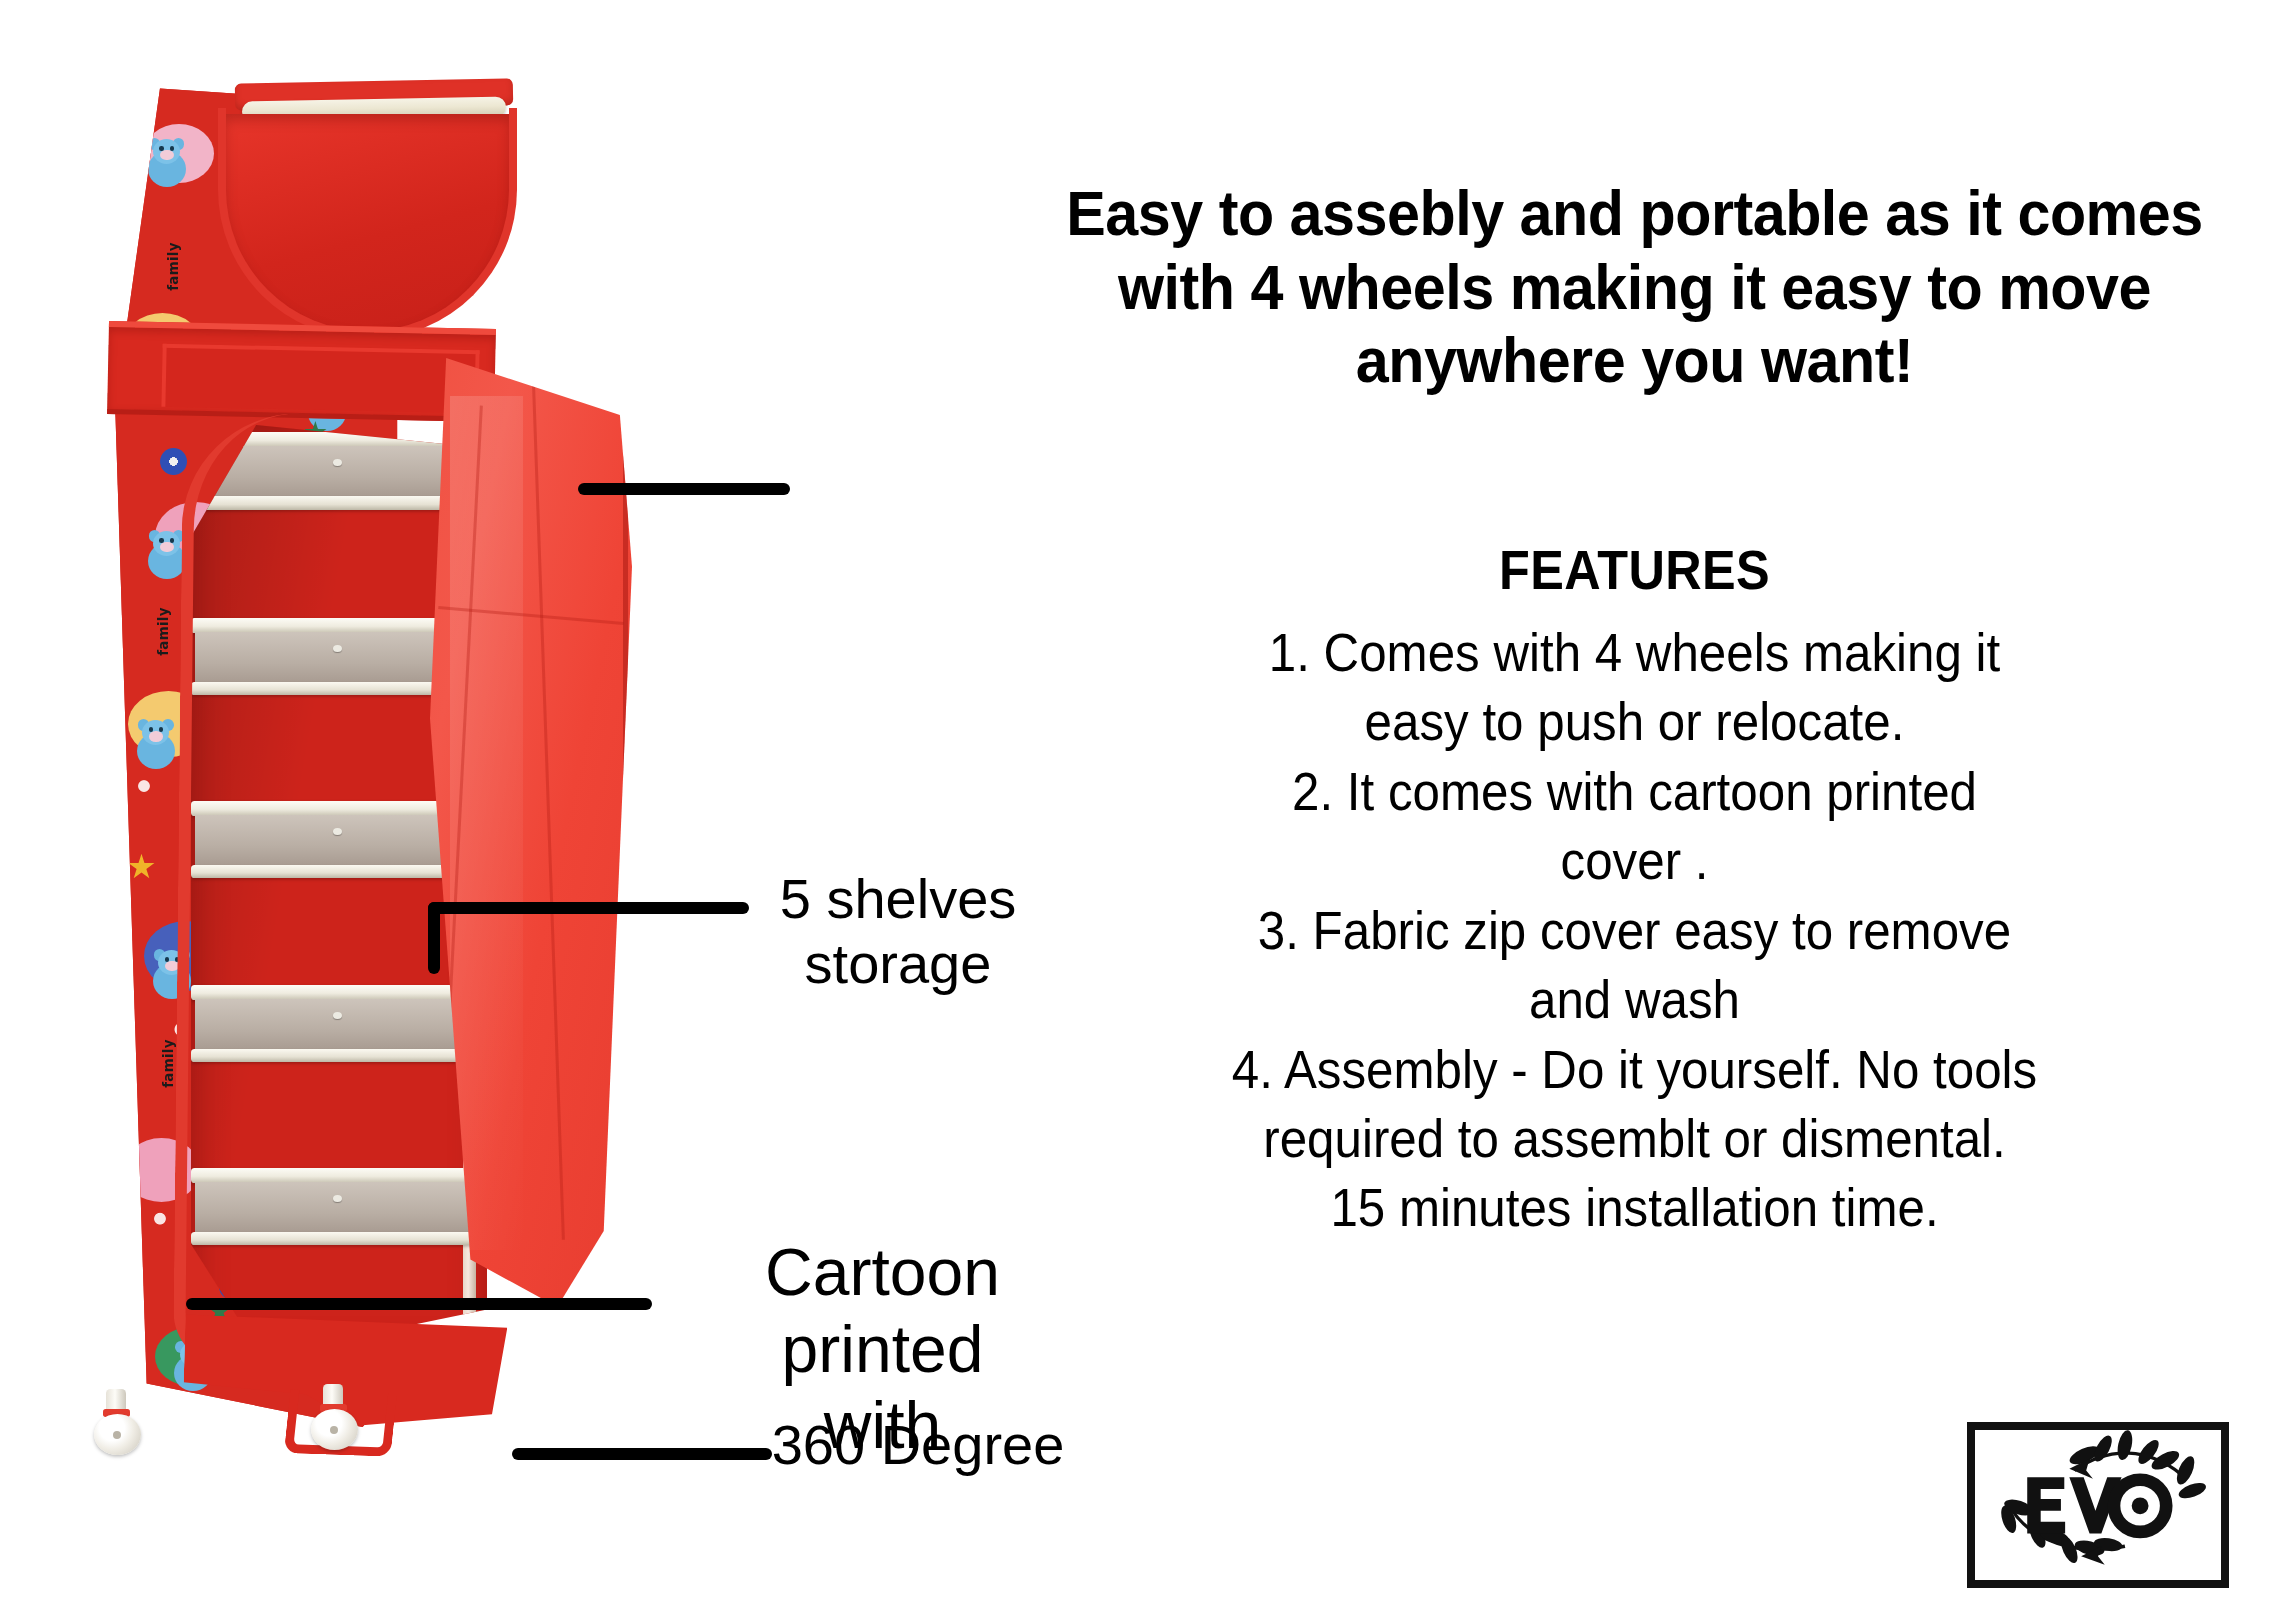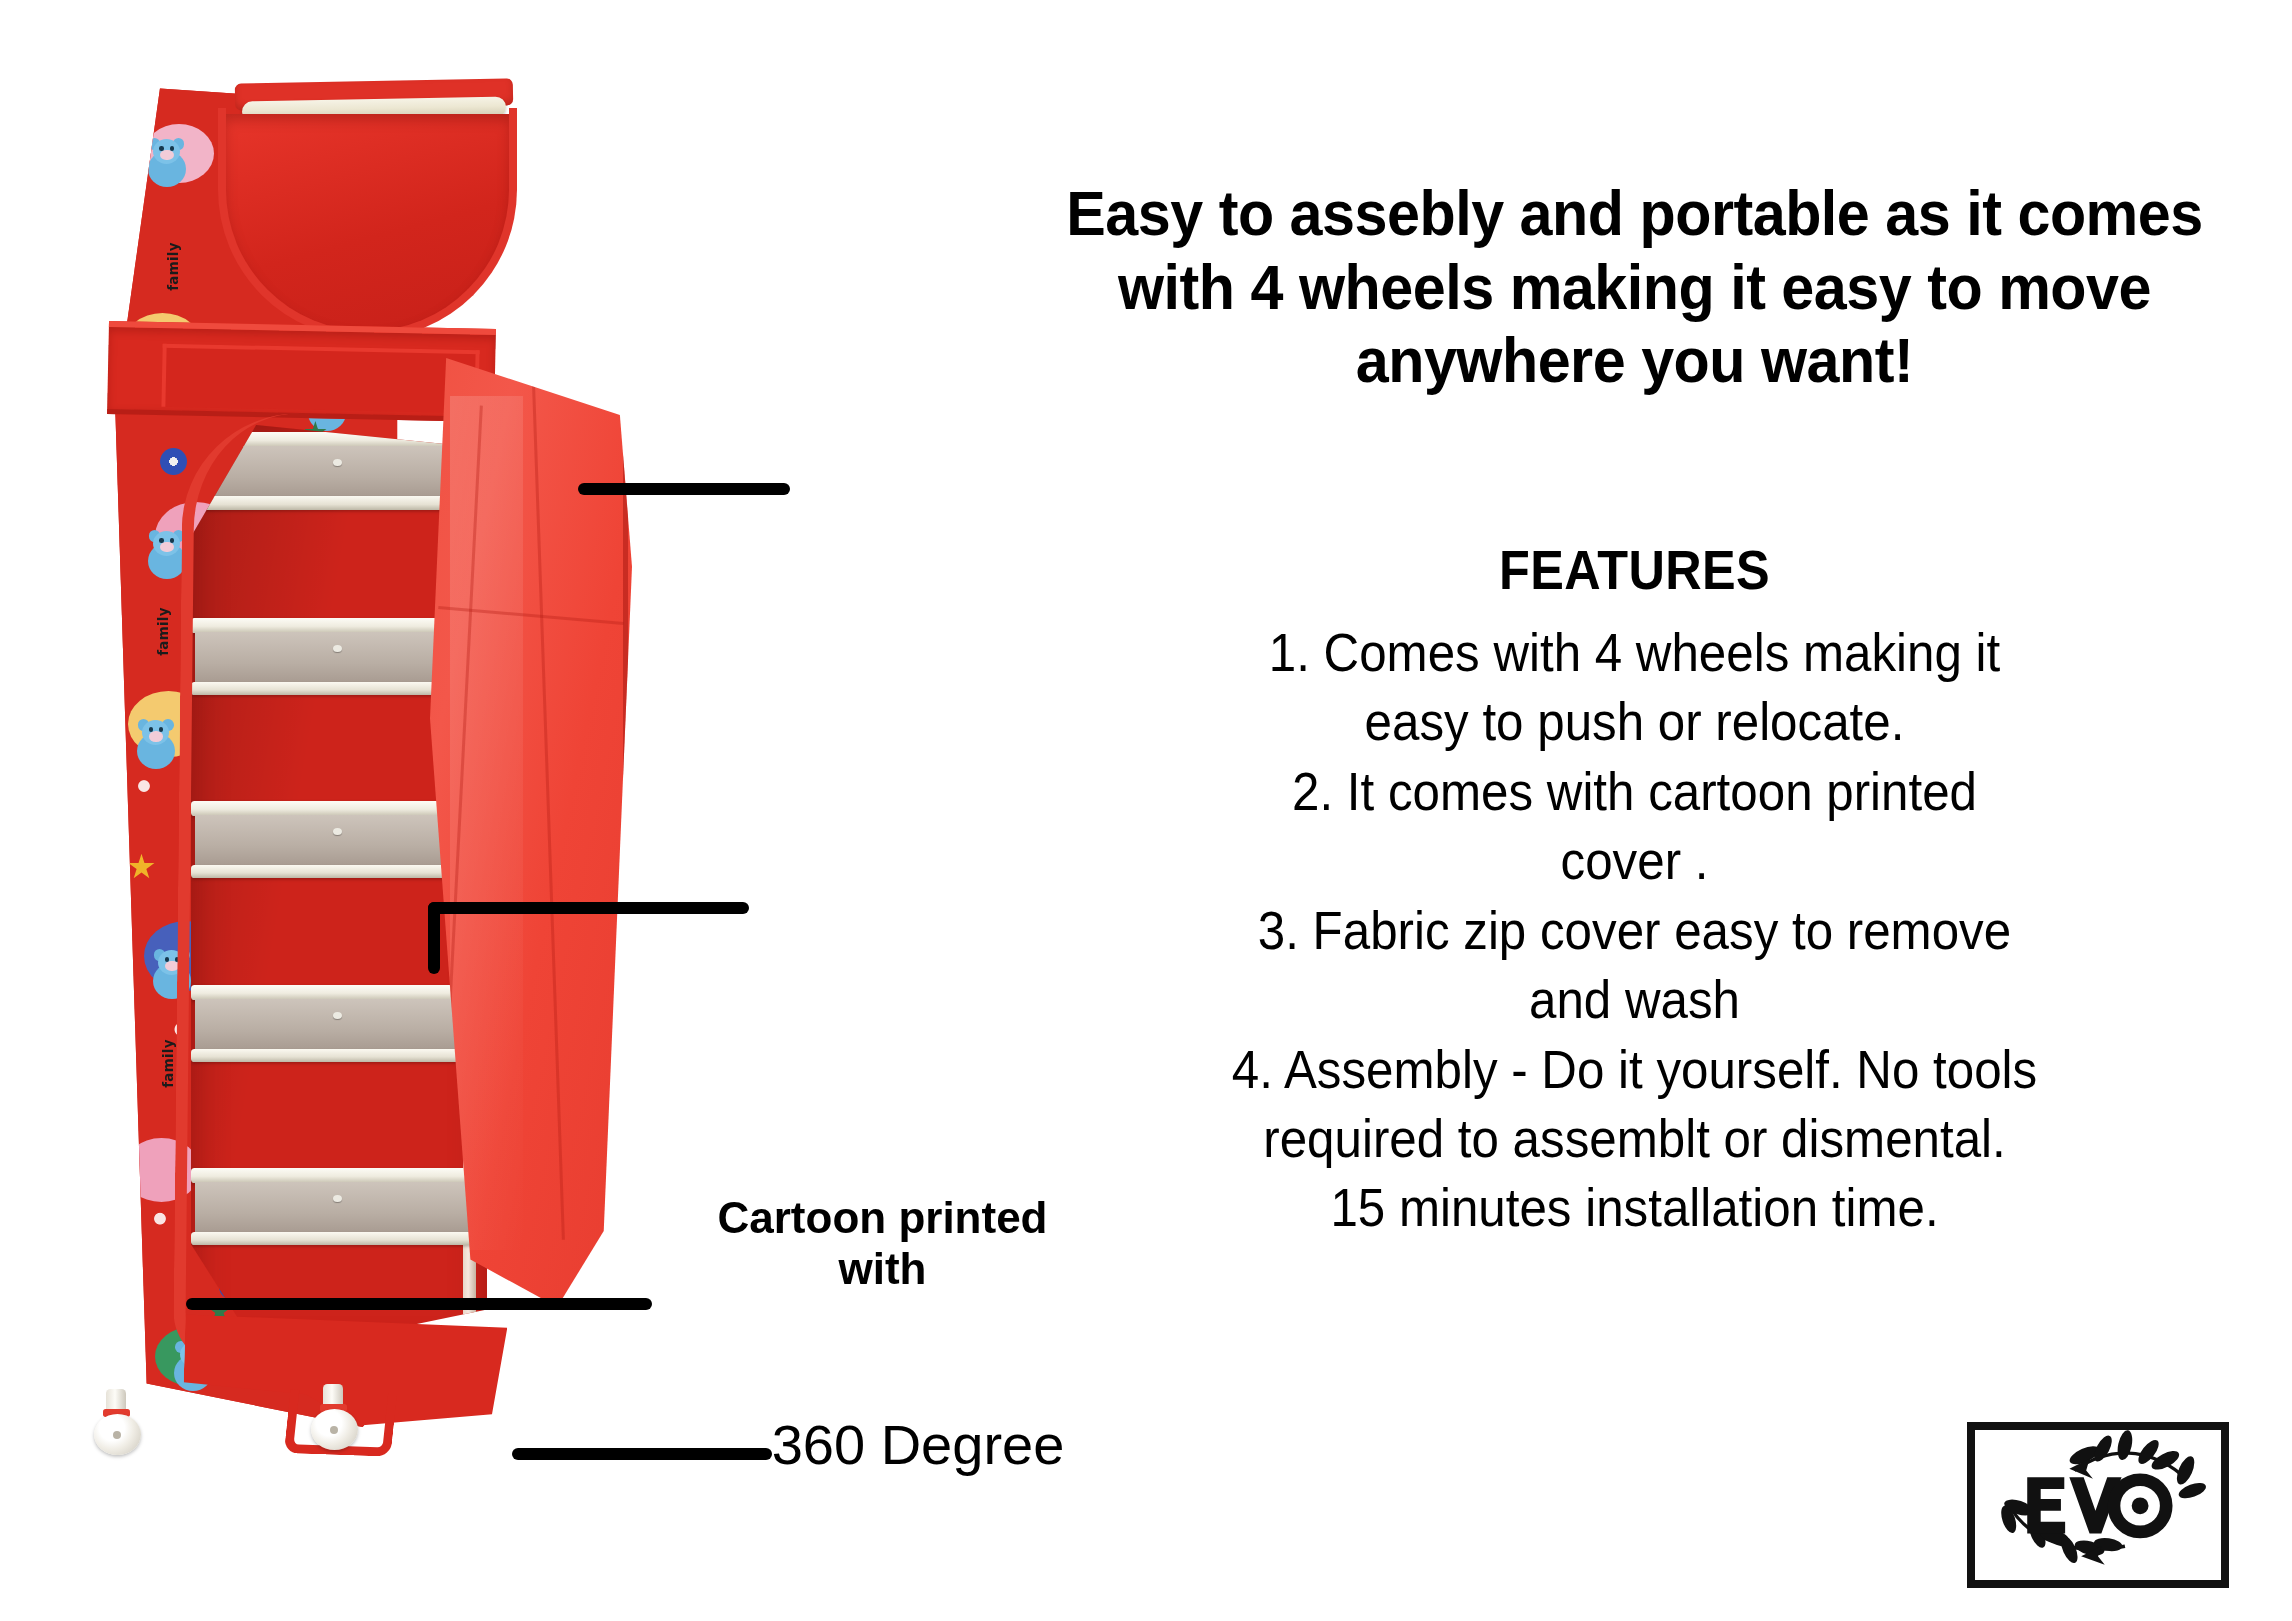--- a/index.html
+++ b/index.html
@@ -357,22 +357,26 @@
   <div class="lead" style="left:578px;top:483px;width:212px;height:11.6px;border-radius:6.3px;"></div>
 
   <div class="lead" style="left:428px;top:902px;width:321px;height:11.6px;border-radius:6.3px;"></div>
   <div class="lead" style="left:428px;top:902px;width:11.6px;height:72px;border-radius:6.3px;"></div>
 
   <div class="lead" style="left:186px;top:1298px;width:466px;height:11.6px;border-radius:6.3px;"></div>
 
   <div class="lead" style="left:512px;top:1448px;width:260px;height:11.6px;border-radius:6.3px;"></div>
 
 
-
-  <div class="callout" style="left:663px;top:1192px;width:439px;font-size:44px;font-weight:bold;">
+  <div class="callout" style="left:759px;top:867px;width:278px;font-size:56px;">
+    <div>5 shelves</div>
+    <div>storage</div>
+  </div>
+
+  <div class="callout" style="left:663px;top:1234px;width:439px;font-size:66px;">
     <div>Cartoon printed</div>
     <div>with</div>
   </div>
 
   <div class="callout" style="left:676px;top:1413px;width:484px;font-size:56px;">
     <div>360 Degree</div>
   </div>
 
   <div class="headline">
     <div>Easy to assebly and portable as it comes</div>

